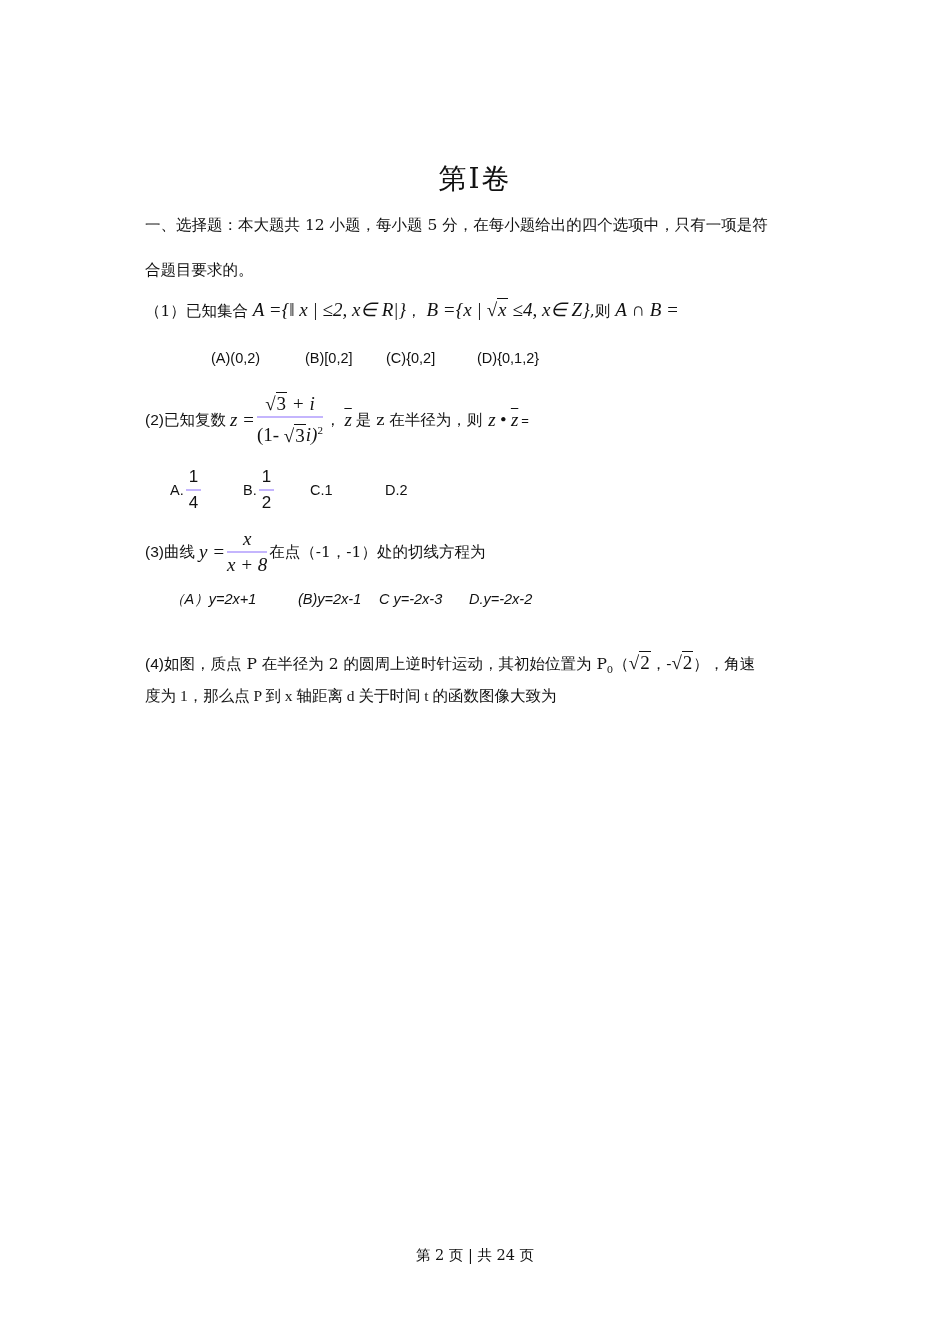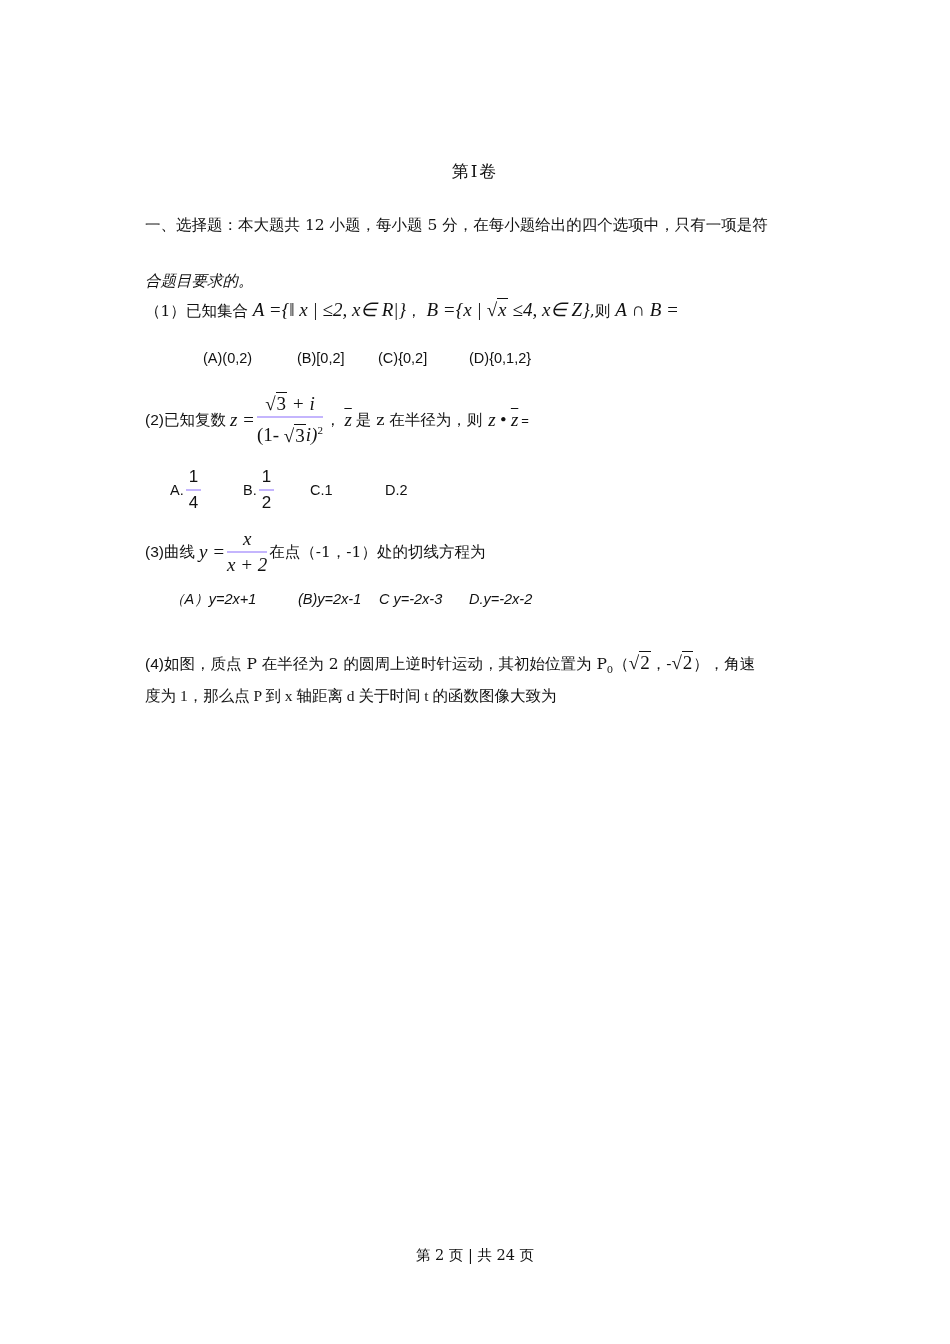--- a/index.html
+++ b/index.html
@@ -1,49 +1,49 @@
 <!DOCTYPE html>
 <html><head>
 <meta charset="utf-8">
 <style>
   html, body { margin:0; padding:0; background:#ffffff; }
   body { width:950px; height:1344px; position:relative; overflow:hidden;
          font-family:"DejaVu Serif", serif; color:#111; }
   .abs { position:absolute; white-space:nowrap; }
-  .title { left:0; width:950px; top:160px; text-align:center; font-size:17px; letter-spacing:2px; }
+  .title { left:0; width:950px; top:160px; text-align:center; font-size:28px; letter-spacing:2px; }
   .p { font-size:15.5px; }
   .sans { font-family:"Liberation Sans", sans-serif; }
   .m { font-family:"Liberation Serif", serif; font-style:italic; font-size:19px; }
   .mr { font-family:"Liberation Serif", serif; font-size:19px; }
   .frac { display:inline-block; vertical-align:middle; text-align:center; margin:0 2px; }
   .frac .num { display:block; border-bottom:2px solid #c4b5fd; padding:0 3px 1px 3px; line-height:22px; }
   .frac .den { display:block; padding-top:1px; line-height:22px; }
   .sqrt { display:inline-block; }
   .sqrt .rad { border-top:1px solid #111; padding:0 1px; }
   .bar { text-decoration:overline; }
   .opts span { display:inline-block; }
   .footer { left:0; width:950px; top:1246px; text-align:center; font-size:14.5px; }
 </style>
 </head>
 <body>
 
 <div class="abs title">第Ⅰ卷</div>
 
 <div class="abs p" style="left:145px;top:215px;">一、选择题：本大题共 12 小题，每小题 5 分，在每小题给出的四个选项中，只有一项是符</div>
-<div class="abs p" style="left:145px;top:271px;font-style:italic;">合题目要求的。</div>
+<div class="abs p" style="left:145px;top:260px;">合题目要求的。</div>
 
 <div class="abs p" style="left:145px;top:298px;">
   <span>（1）</span><span>已知集合</span>
   <span class="m">A ={‖ x | ≤2, x∈ R|}</span><span>，</span>
   <span class="m">B ={x |</span>
   <span class="m sqrt">√<span class="rad">x</span></span>
   <span class="m">≤4, x∈ Z}</span><span>,则</span>
   <span class="m">A ∩ B =</span>
 </div>
-<div class="abs sans opts" style="left:203px;top:350px;font-size:14.5px;">
+<div class="abs sans opts" style="left:211px;top:350px;font-size:14.5px;">
   <span style="width:94px">(A)(0,2)</span><span style="width:81px">(B)[0,2]</span><span style="width:91px">(C){0,2]</span><span>(D){0,1,2}</span>
 </div>
 
 <div class="abs p" style="left:145px;top:392px;height:56px;display:flex;align-items:center;">
   <span class="sans">(2)</span>
     <span>已知复数</span>
   <span class="m" style="margin-left:4px">z =</span>
   <span class="frac mr">
     <span class="num"><span class="sqrt">√<span class="rad">3</span></span><span class="m"> + i</span></span>
     <span class="den"><span>(1- </span><span class="sqrt">√<span class="rad">3</span></span><span class="m">i)</span><sup style="font-size:11px">2</sup></span>
@@ -74,21 +74,21 @@
   <span style="width:75px">C.1</span>
   <span>D.2</span>
 </div>
 
 <div class="abs p" style="left:145px;top:526px;height:52px;display:flex;align-items:center;">
   <span class="sans">(3)</span>
     <span>曲线</span>
   <span class="m" style="margin-left:4px">y =</span>
   <span class="frac m">
     <span class="num">x</span>
-    <span class="den">x + 2</span>
+    <span class="den">x + 8</span>
   </span>
   <span>在点（-1，-1）处的切线方程为</span>
 </div>
 <div class="abs sans opts" style="left:170px;top:590px;font-size:14.5px;font-style:italic;">
   <span style="width:128px">（A）y=2x+1</span><span style="width:81px">(B)y=2x-1</span><span style="width:90px">C y=-2x-3</span><span>D.y=-2x-2</span>
 </div>
 
 <div class="abs p" style="left:145px;top:652px;">
   <span class="sans">(4)</span><span>如图，质点 P 在半径为 2 的圆周上逆时针运动，其初始位置为 P</span><sub style="font-size:10px">0</sub><span>（</span><span class="mr sqrt">√<span class="rad">2</span></span><span>，-</span><span class="mr sqrt">√<span class="rad">2</span></span><span>），角速</span>
 </div>

